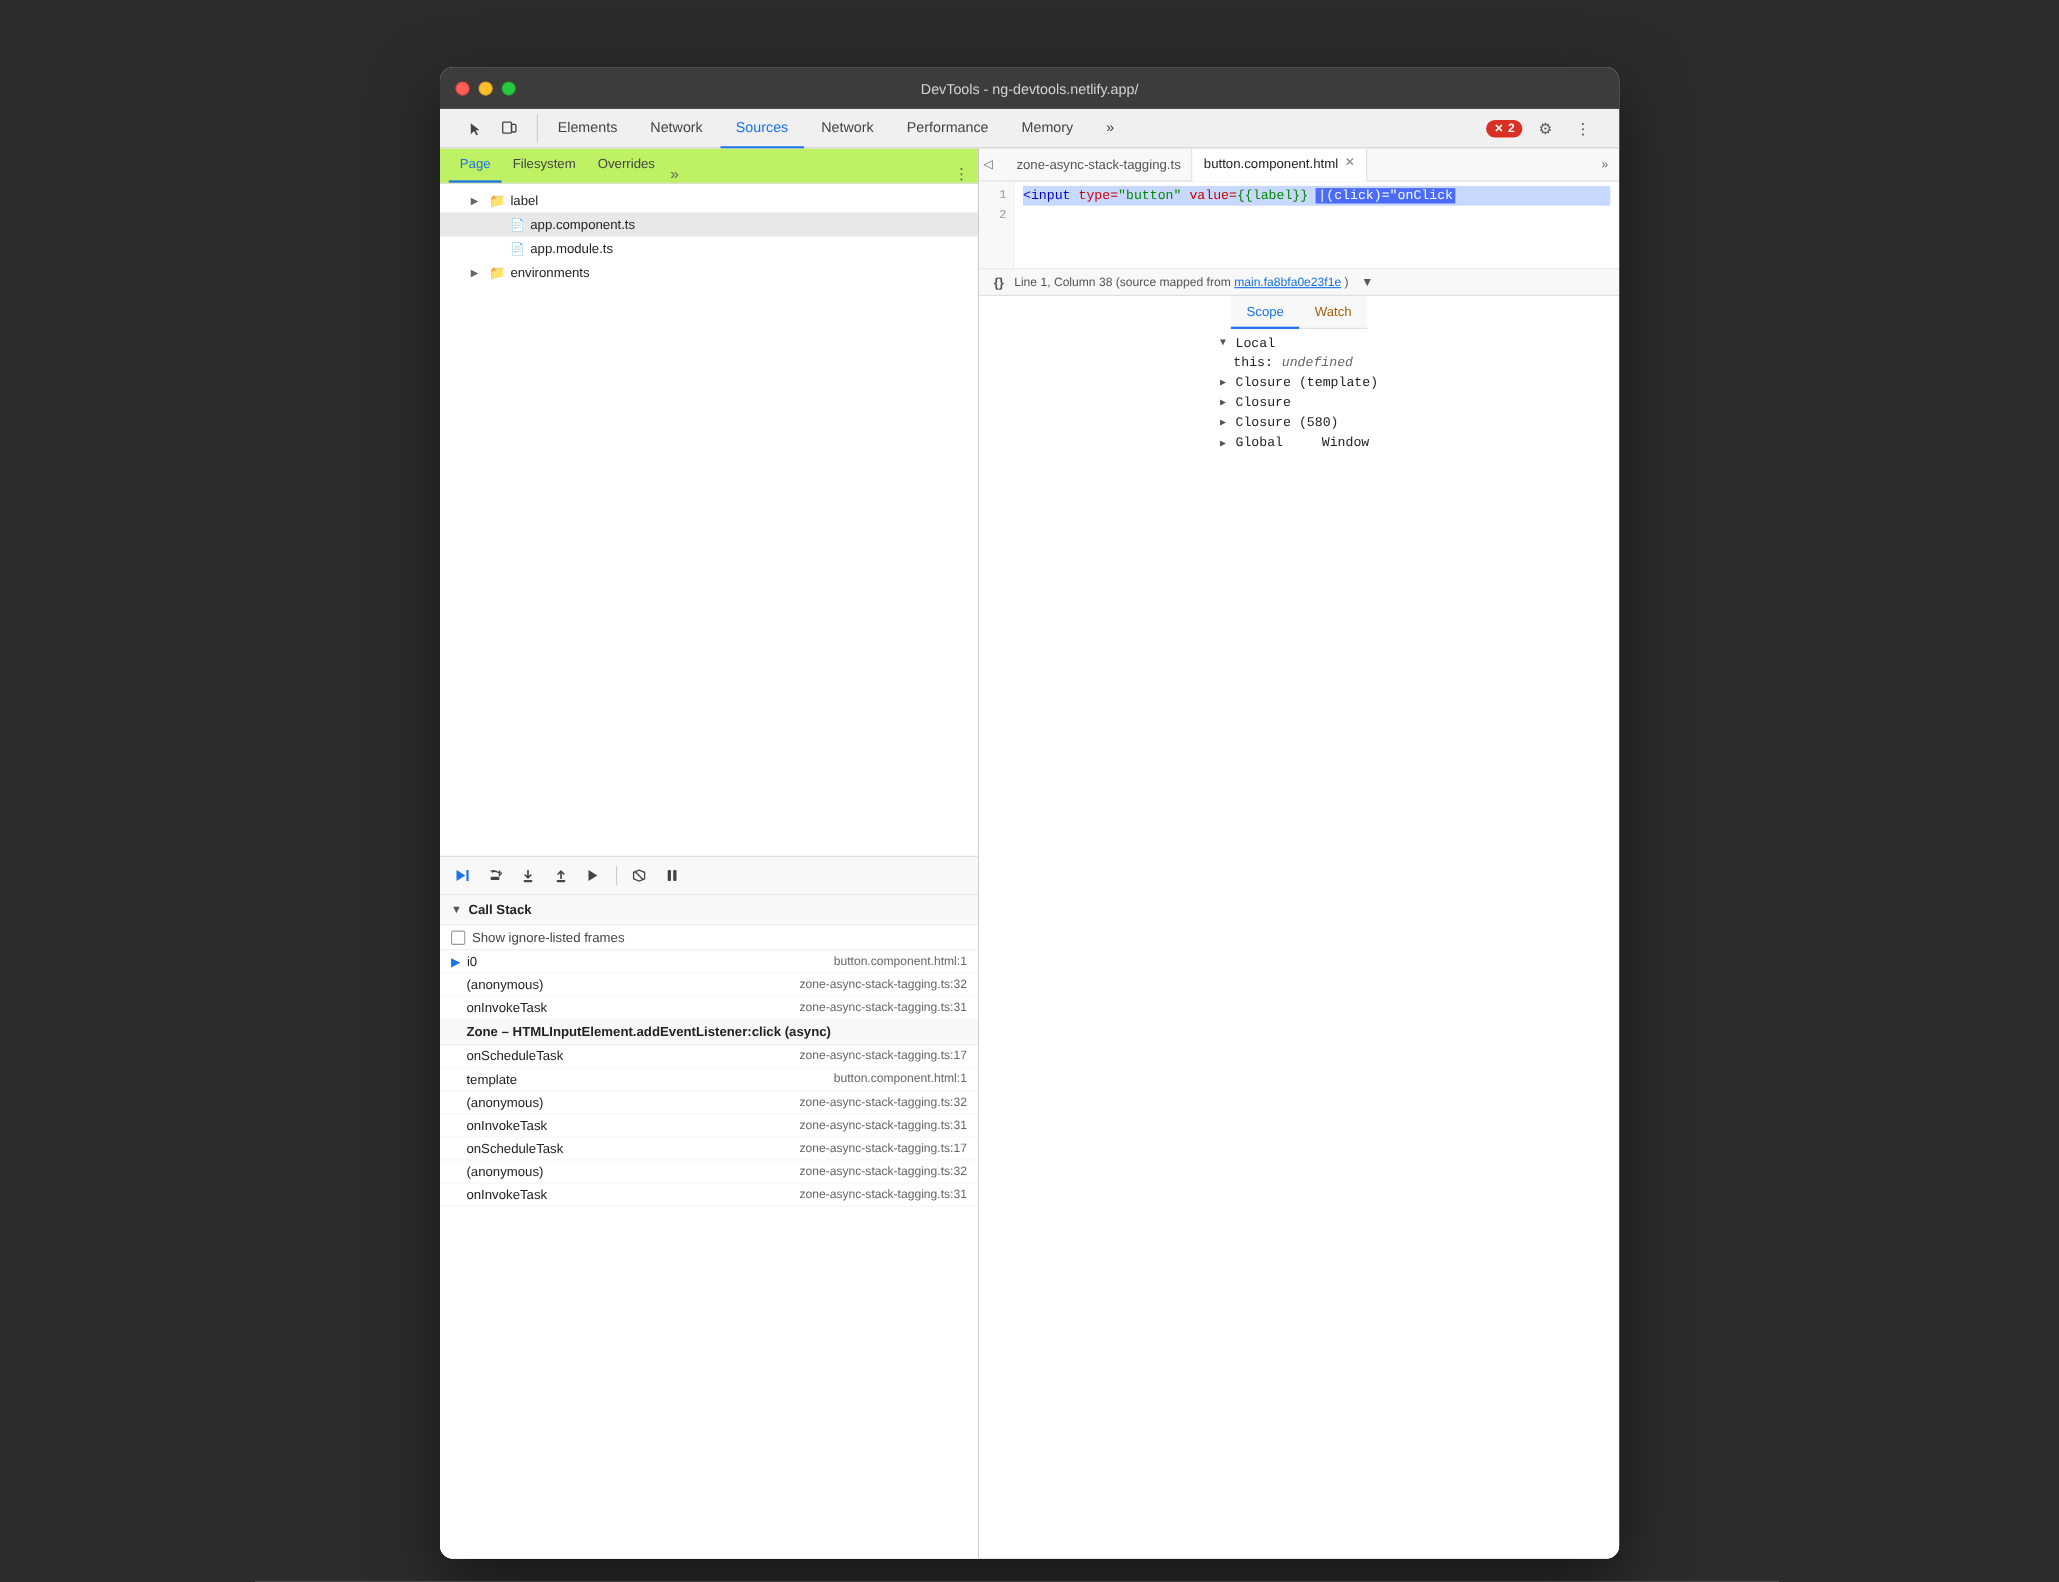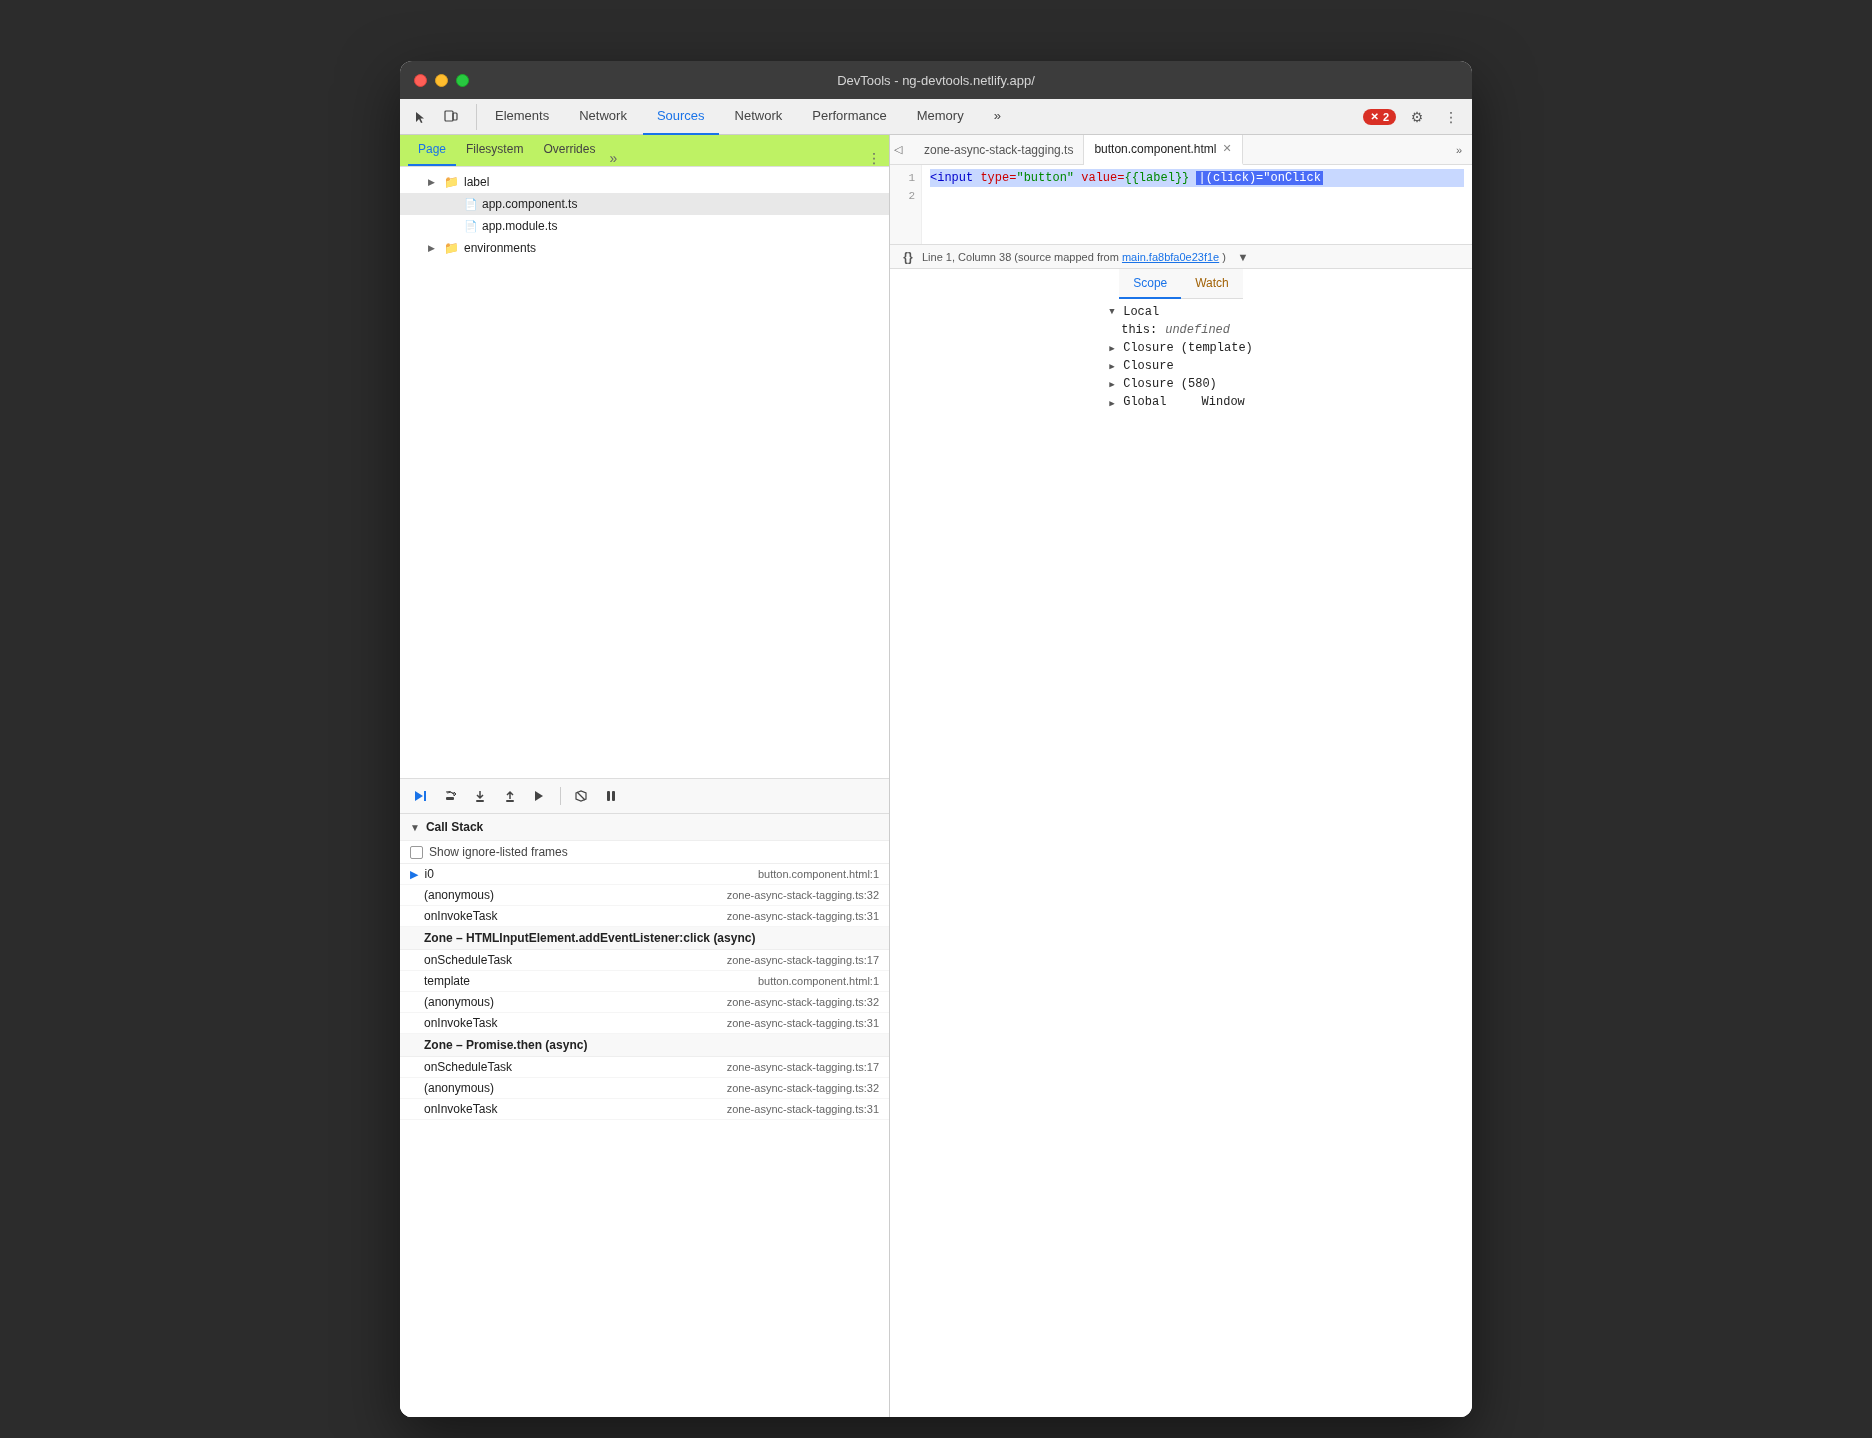--- a/index.html
+++ b/index.html
@@ -57,21 +57,21 @@
       height: calc(100vh - 120px);
       min-height: 780px;
     }
     
     .top-toolbar {
       background: #f0f0f0;
       border-bottom: 1px solid #ccc;
       display: flex;
       align-items: center;
       height: 36px;
-      padding: 0 8px;
+      padding: 0 20px;
     }
     .toolbar-icons {
       display: flex;
       align-items: center;
       gap: 4px;
       padding-right: 12px;
       border-right: 1px solid #ccc;
       margin-right: 4px;
     }
     .toolbar-icon-btn {
@@ -684,21 +684,20 @@
           <div class="stack-frame">
             <span class="frame-name">(anonymous)</span>
             <span class="frame-location">zone-async-stack-tagging.ts:32</span>
           </div>
 
           <div class="stack-frame">
             <span class="frame-name">onInvokeTask</span>
             <span class="frame-location">zone-async-stack-tagging.ts:31</span>
           </div>
 
-          <div class="async-separator">Zone – Promise.then (async)</div>
 
           <div class="stack-frame">
             <span class="frame-name">onScheduleTask</span>
             <span class="frame-location">zone-async-stack-tagging.ts:17</span>
           </div>
 
           <div class="stack-frame">
             <span class="frame-name">(anonymous)</span>
             <span class="frame-location">zone-async-stack-tagging.ts:32</span>
           </div>

